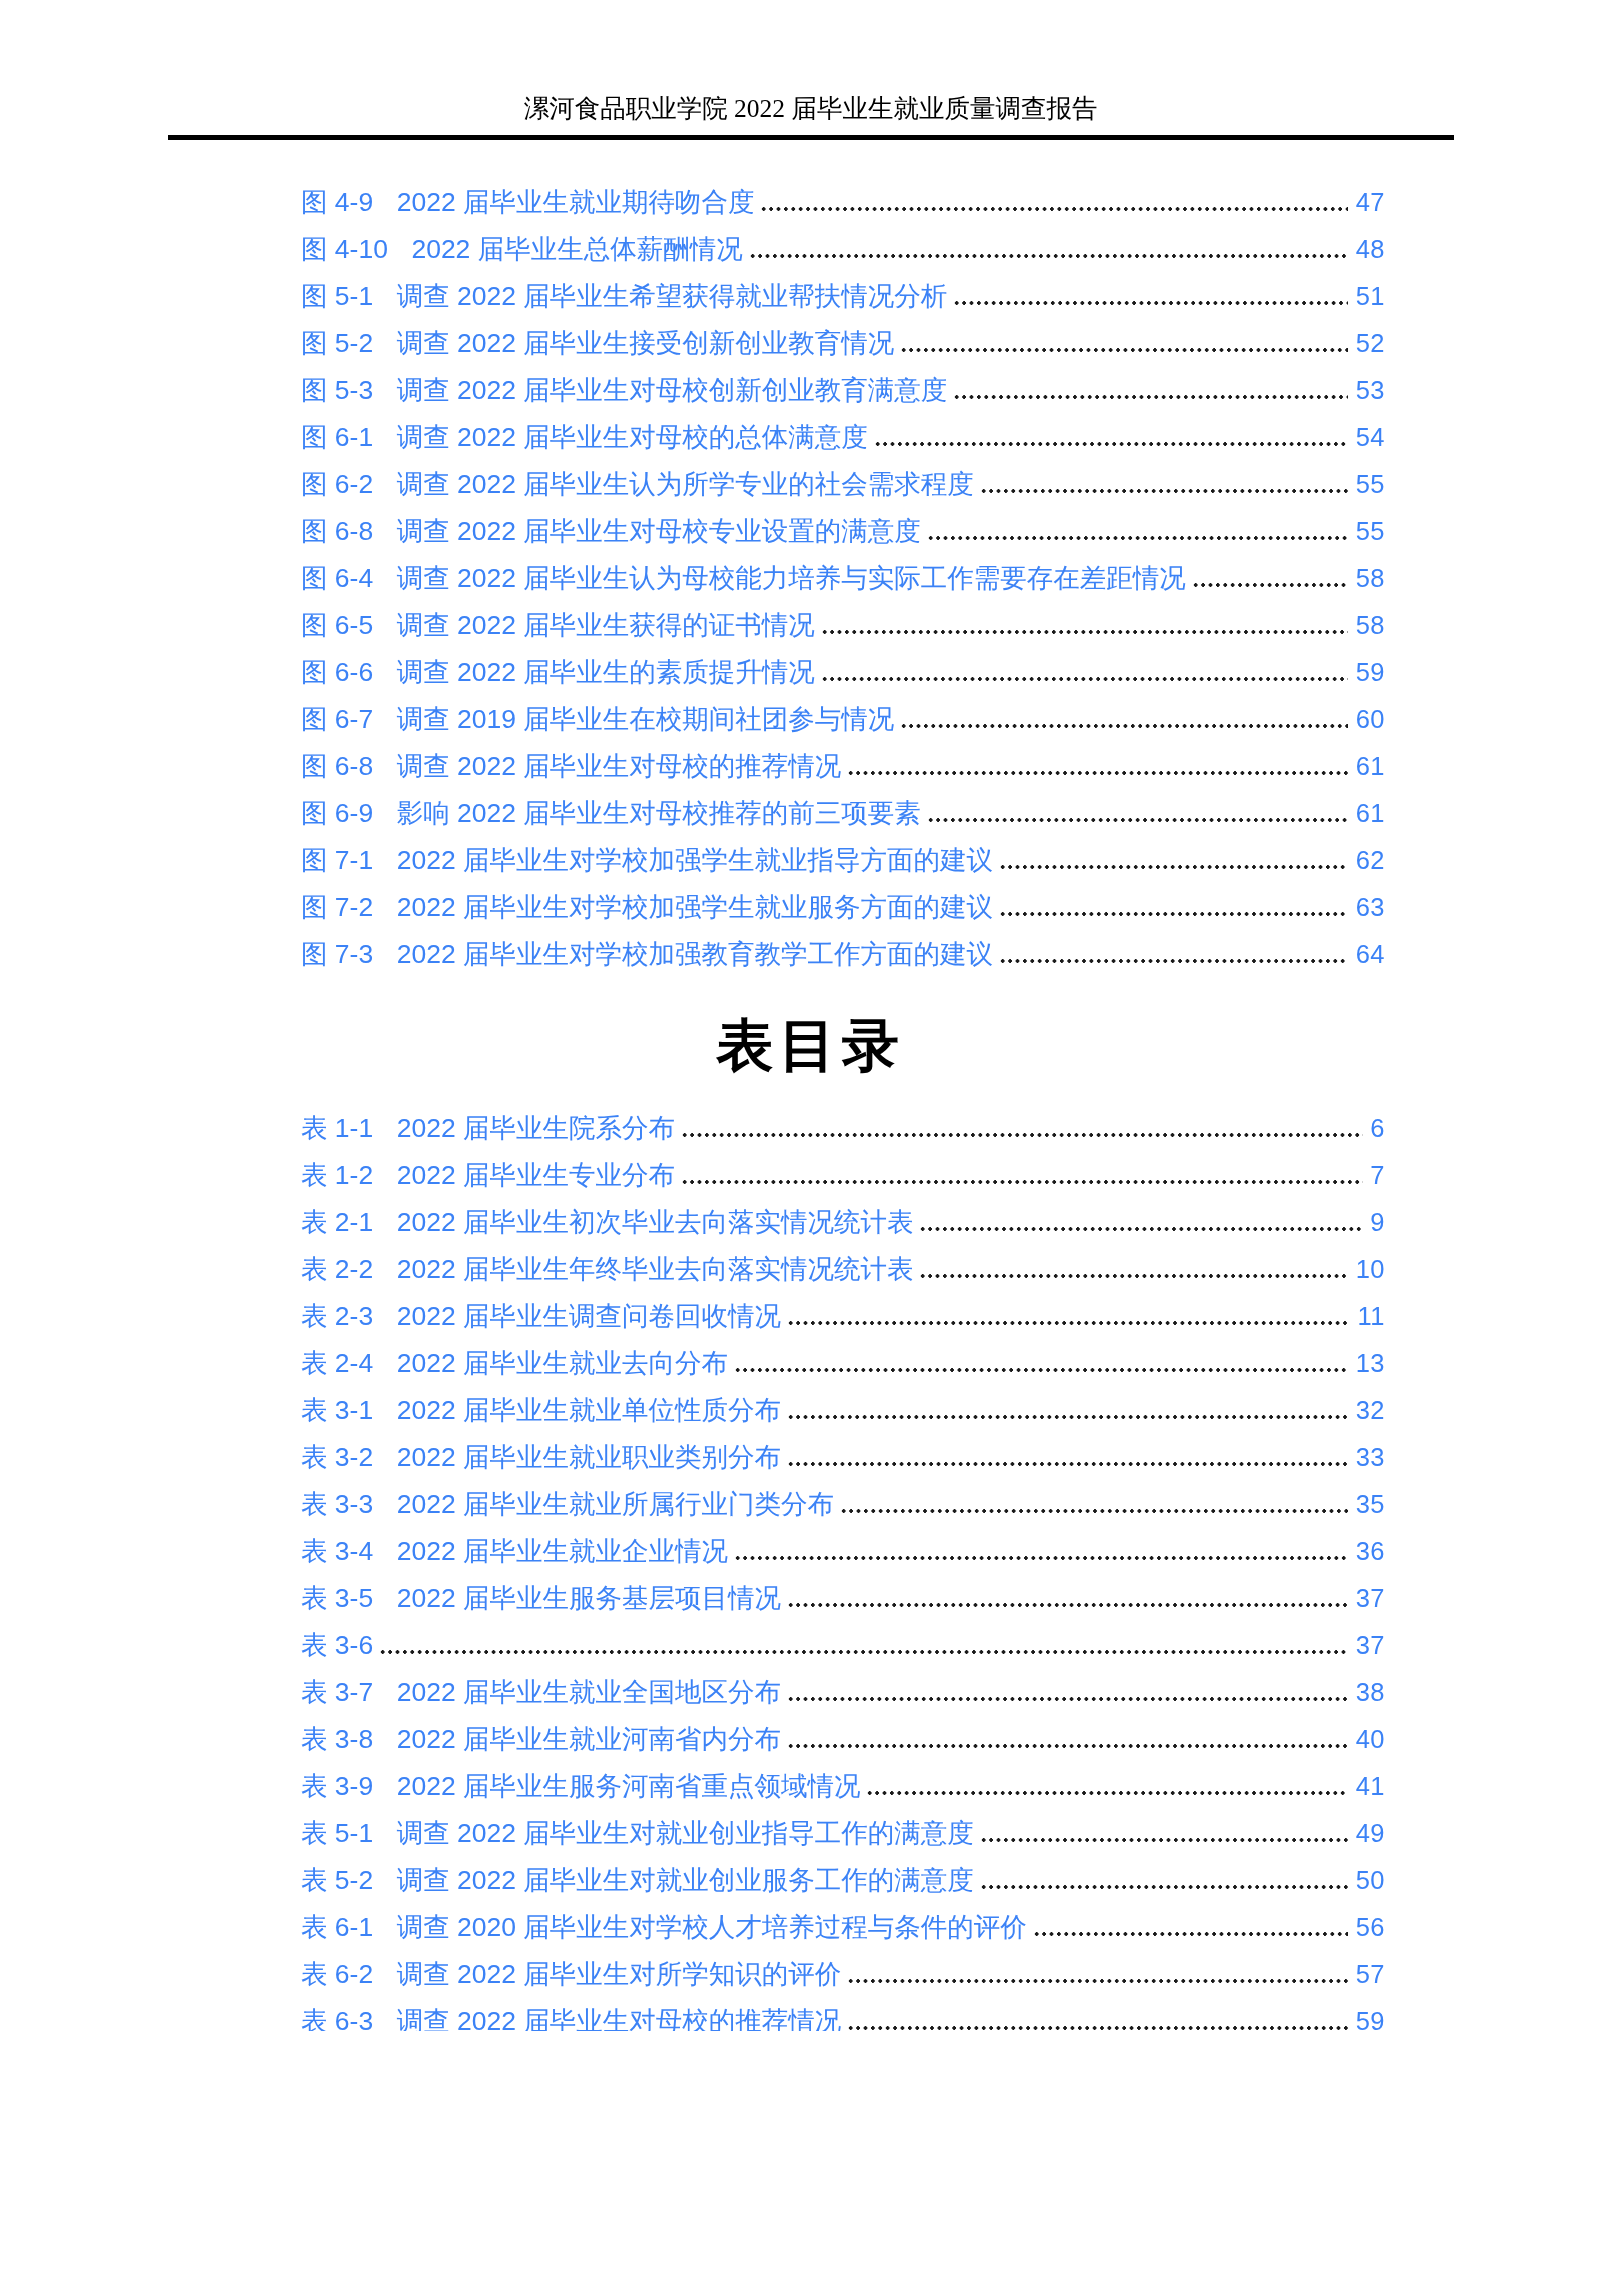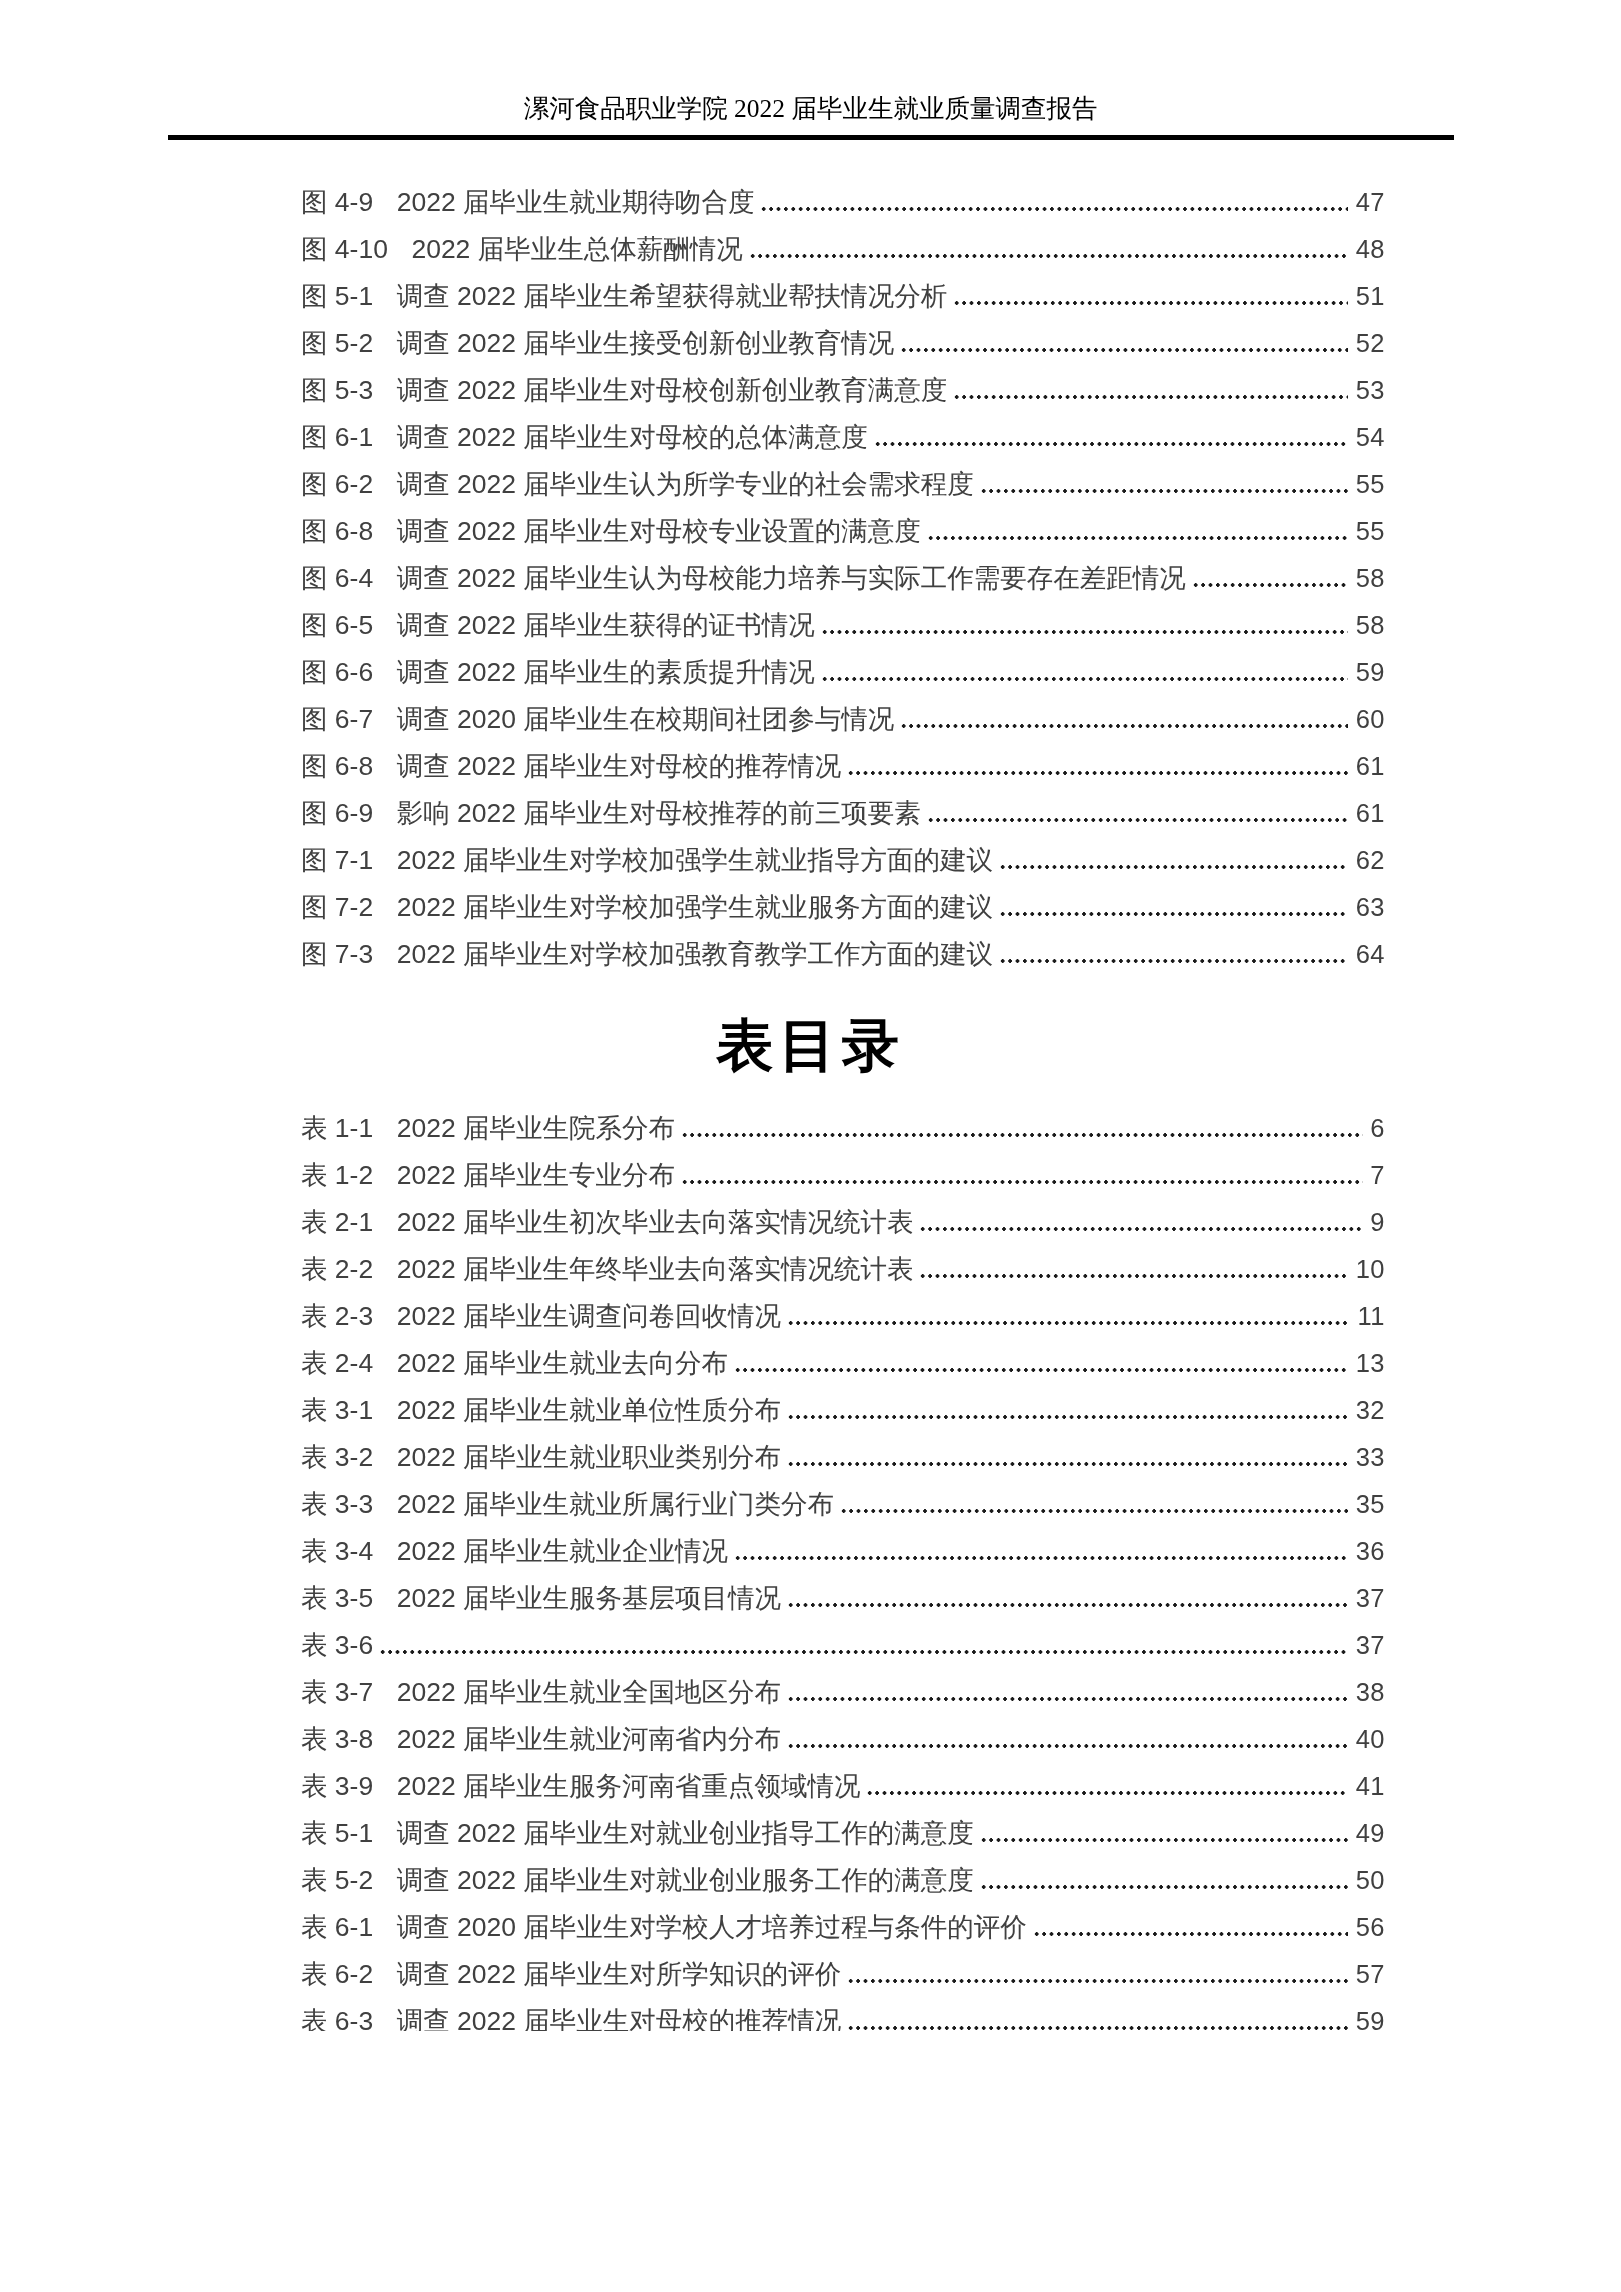--- a/index.html
+++ b/index.html
@@ -31,21 +31,21 @@
   }
   .toc.figures { margin-top: 39px; }
   .toc.tables { margin-top: 17.6px; }
   .toc-row {
     display: flex;
     align-items: baseline;
     height: 47px;
     line-height: 47px;
     font-size: 26.5px;
     white-space: nowrap;
-    color: #404040;
+    color: #3b82f6;
   }
   .toc-label { flex: none; }
   .toc-title { flex: none; margin-left: 23.5px; }
   .leader {
     flex: 1 1 auto;
     min-width: 11.8px;
     margin: 0 7.8px 0 5.9px;
     align-self: stretch;
     background-image: radial-gradient(circle, #1a1a1a 1.7px, transparent 2px);
     background-size: 7.4px 9.8px;
@@ -161,21 +161,21 @@
 
   <div class="toc-row">
     <span class="toc-label">图 6-6</span>
     <span class="toc-title">调查 2022 届毕业生的素质提升情况</span>
     <span class="leader"></span>
     <span class="toc-page">59</span>
   </div>
 
   <div class="toc-row">
     <span class="toc-label">图 6-7</span>
-    <span class="toc-title">调查 2020 届毕业生在校期间社团参与情况</span>
+    <span class="toc-title">调查 2019 届毕业生在校期间社团参与情况</span>
     <span class="leader"></span>
     <span class="toc-page">60</span>
   </div>
 
   <div class="toc-row">
     <span class="toc-label">图 6-8</span>
     <span class="toc-title">调查 2022 届毕业生对母校的推荐情况</span>
     <span class="leader"></span>
     <span class="toc-page">61</span>
   </div>

